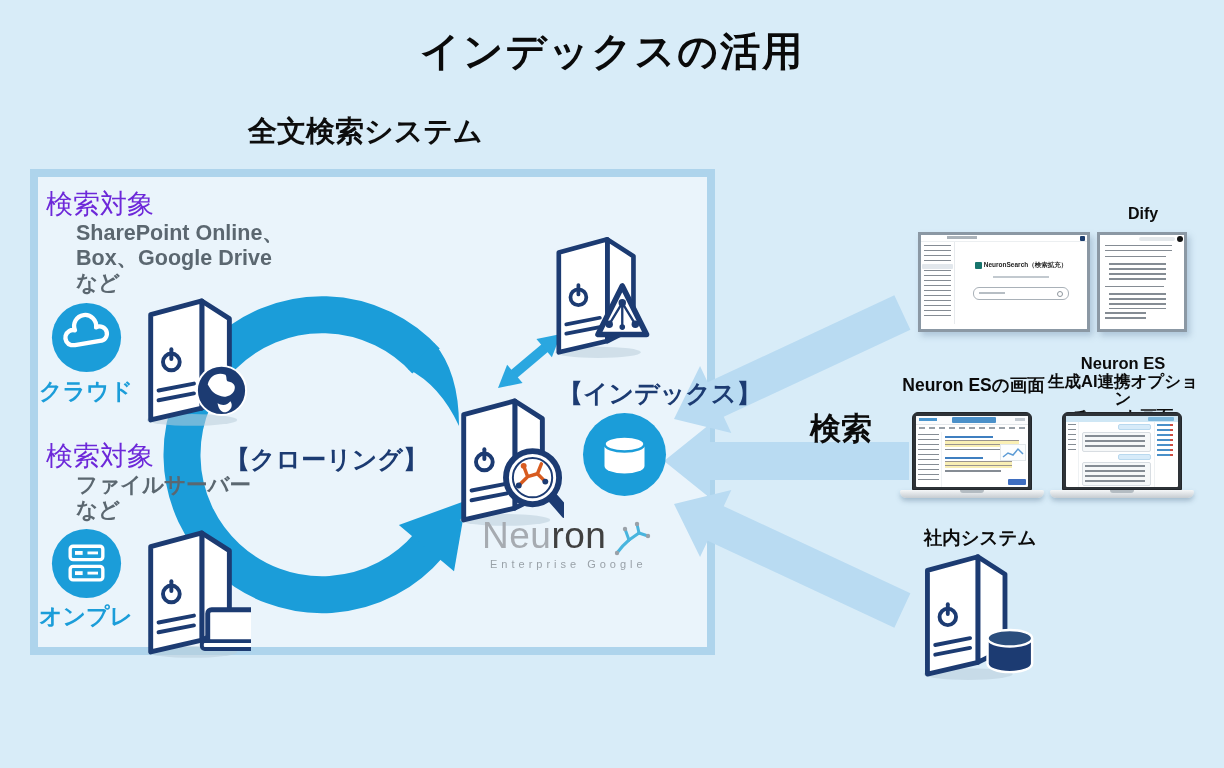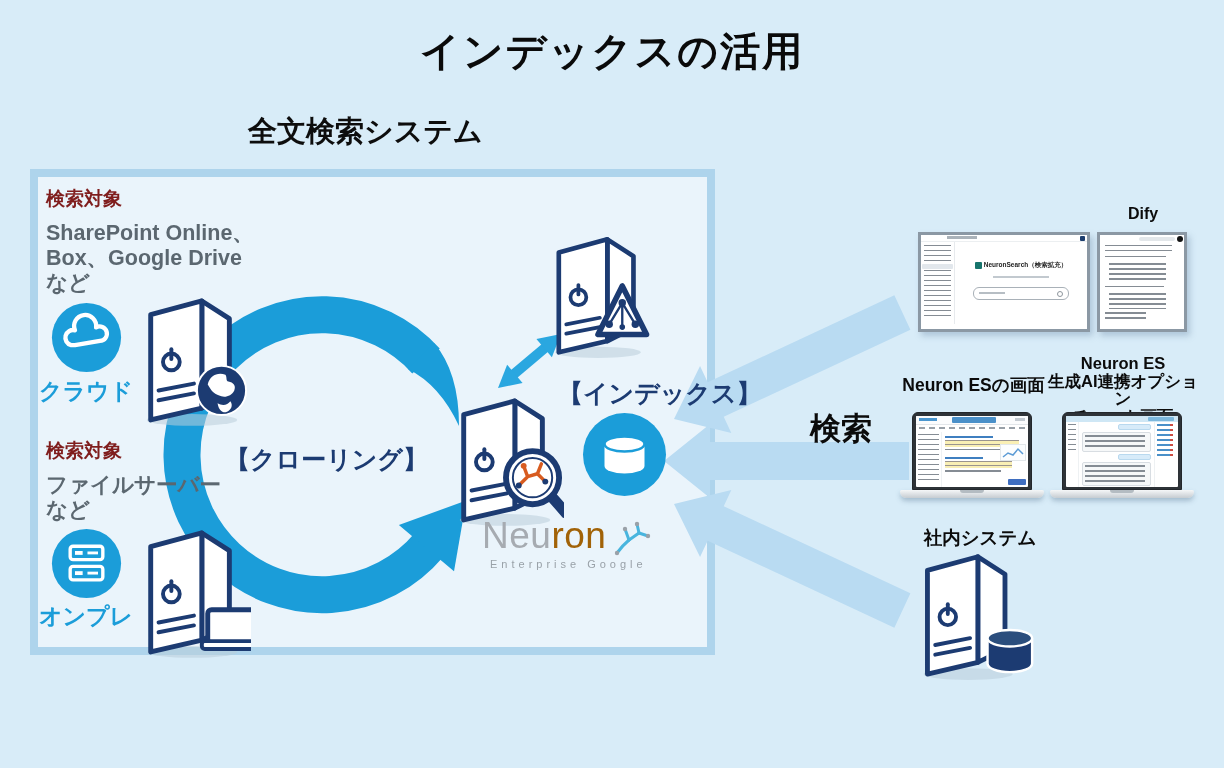--- a/index.html
+++ b/index.html
@@ -6,29 +6,29 @@
   .stage{position:relative;width:1224px;height:768px;background:#d8ecf8;overflow:hidden;
          font-family:"Liberation Sans","DejaVu Sans",sans-serif;color:#111;}
   .abs{position:absolute;}
   .z1{z-index:1}.z2{z-index:2}.z3{z-index:3}.z4{z-index:4}
 
   .page-title{left:0;right:0;top:24px;text-align:center;font-size:40px;font-weight:800;letter-spacing:2px;color:#0a0a0a;}
   .sys-title{left:248px;top:112px;font-size:29px;font-weight:800;color:#0d0d0d;}
 
   .main-box{left:30px;top:169px;width:669px;height:470px;border:8px solid #aed4ec;background:#eaf4fb;}
 
-  .src-heading{font-size:19px;font-weight:700;color:#7f1d1d;}
-  .src-line{font-size:21.5px;line-height:25px;font-weight:600;color:#5b6770;}
+  .src-heading{font-size:27px;font-weight:400;color:#6d28d9;}
+  .src-line{font-size:21.5px;line-height:25px;font-weight:600;color:#5b6770;margin-left:30px;}
   .badge{font-size:23px;font-weight:700;color:#1b9dd9;text-align:center;width:96px;}
   .navy-label{font-size:25px;font-weight:700;color:#1c3b72;}
   .crawl-label{font-size:25px;font-weight:700;color:#1c3b72;}
 
   .logo-row{display:flex;align-items:flex-start;}
   .logo-word{font-size:37px;font-weight:400;letter-spacing:.5px;line-height:38px;}
-  .logo-gray{color:#a6abb1}.logo-blue{color:#a16207}
+  .logo-gray{color:#a6abb1}.logo-blue{color:#404040}
   .logo-sub{font-size:11px;letter-spacing:4px;color:#99a1a8;margin-top:-1px;margin-left:8px;}
 
   .rlabel{font-weight:700;color:#0b0b0b;text-align:center;}
   .search-label{font-size:31px;font-weight:800;color:#0b0b0b;}
 
   .shot{border:3px solid #8b98a4;background:#fff;box-shadow:3px 4px 6px rgba(100,130,160,.35);overflow:hidden;}
   .tb{background-image:repeating-linear-gradient(to bottom,#858c94 0 1.5px,transparent 1.5px 5px);margin-bottom:3px;}
 
   
   .cop-top{height:6px;position:relative;border-bottom:1px solid #eceff1;}

